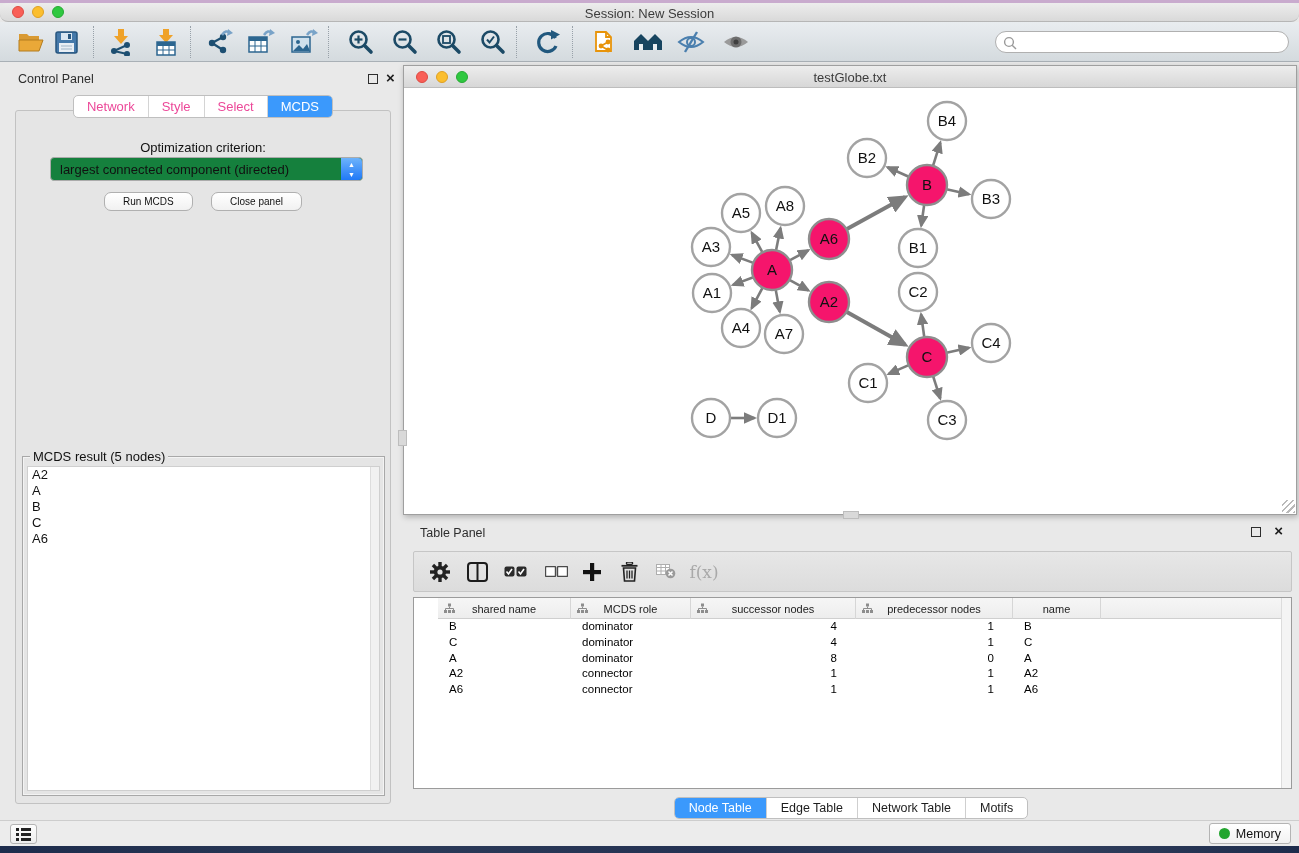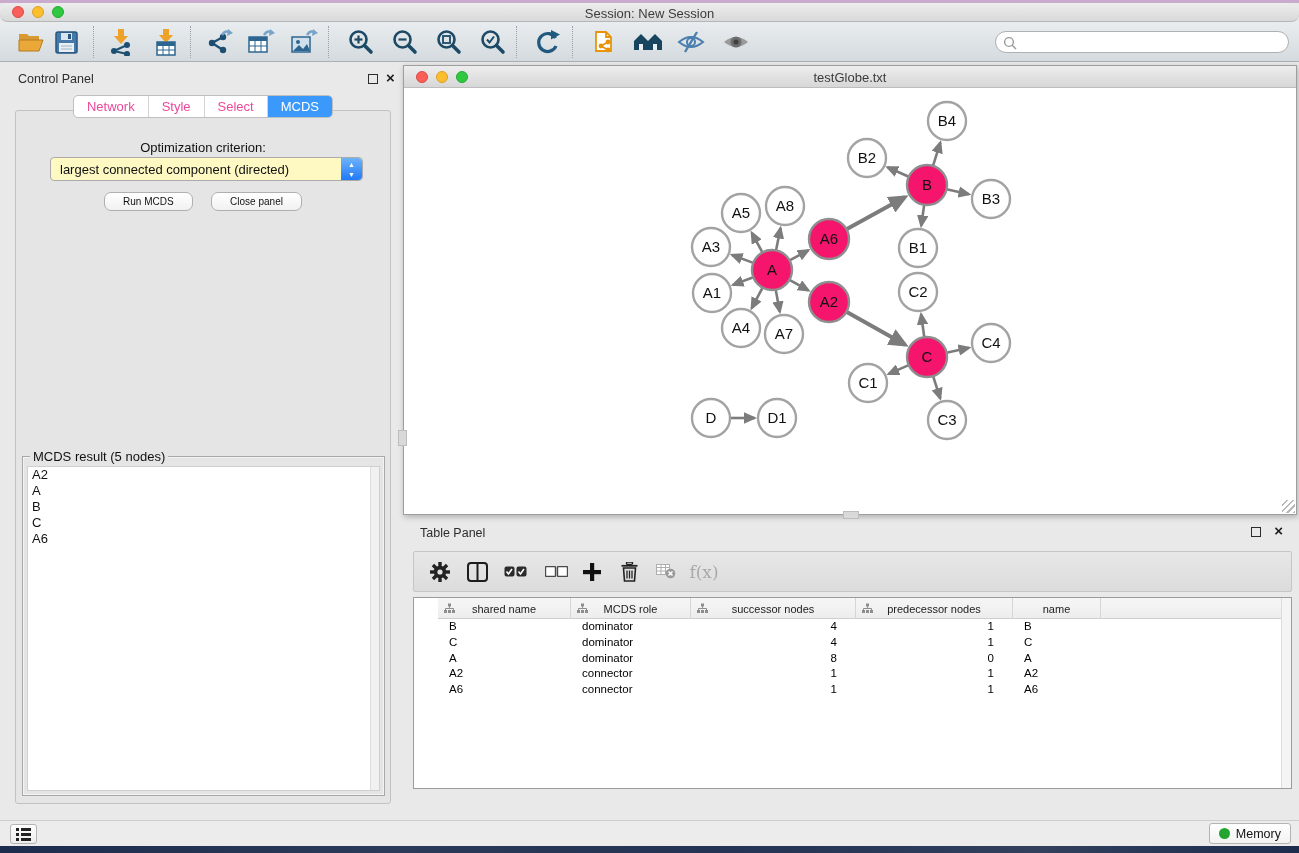--- a/index.html
+++ b/index.html
@@ -34,21 +34,21 @@
   #cp-header { position:absolute; left:10px; top:10px; }
   #cp-float { position:absolute; left:360px; top:12px; }
   #cp-close { position:absolute; left:378px; top:11px; }
   #cp-pane { position:absolute; left:7px; top:48px; width:376px; height:694px; background:#e5e5e5; border:1px solid #c2c2c2; border-radius:3px; }
   #cp-tabs { position:absolute; left:0; right:0; top:33px; text-align:center; }
   .seg { display:inline-flex; background:#fff; border:1px solid #bfbfbf; border-radius:5px; overflow:hidden; vertical-align:top; }
   .seg .tab { padding:3px 13px; font-size:13px; color:#ec4899; border-right:1px solid #d4d4d4; }
   .seg .tab:last-child { border-right:none; }
   .seg .tab.active { background:#3b99fc; color:#fff; }
   #opt-label { position:absolute; left:0; right:0; top:78px; text-align:center; font-size:13px; color:#111; }
-  #opt-select { position:absolute; left:42px; top:95px; width:313px; height:24px; background:#fef9c3; border:1px solid #ababab; border-radius:4px; }
+  #opt-select { position:absolute; left:42px; top:95px; width:313px; height:24px; background:#15803d; border:1px solid #ababab; border-radius:4px; }
   #opt-select .val { position:absolute; left:9px; top:4px; font-size:13px; color:#111; }
   #opt-select .stepper { position:absolute; right:0; top:0; width:21px; height:22px; background:linear-gradient(#6db3fb,#2079f7); border-radius:0 4px 4px 0; color:#fff; font-size:7px; text-align:center; line-height:10px; padding-top:2px; }
   #cp-buttons { position:absolute; left:0; right:0; top:129px; text-align:center; }
   .aqua-btn { display:inline-block; background:linear-gradient(#ffffff,#f1f1f1); border:1px solid #b0b0b0; border-radius:7px; font-size:10px; color:#111; padding:3px 18px; margin:0 7px; }
   #mcds-group { position:absolute; left:14px; top:394px; width:363px; height:340px; border:1px solid #a8a8a8; box-shadow:inset 0 0 0 1px #f3f3f3; }
   #mcds-group-label { position:absolute; left:7px; top:-8px; background:#e5e5e5; padding:0 3px; font-size:13px; color:#111; }
   #mcds-list { position:absolute; left:4px; top:9px; right:4px; bottom:4px; background:#fff; border:1px solid #cfcfcf; overflow:hidden; }
   #mcds-list .sb { position:absolute; right:0; top:0; bottom:0; width:9px; background:#f1f1f1; border-left:1px solid #ddd; }
   .mcds-item { font-size:13px; color:#111; line-height:16px; padding-left:4px; }
 
@@ -570,20 +570,28 @@
           <div class="td" style="width: 133px; text-align: left; padding: 0px 0px 0px 11px;">A6</div>
           <div class="td" style="width: 120px; text-align: left; padding: 0px 0px 0px 11px;">connector</div>
           <div class="td" style="width: 165px; text-align: right; padding: 0px 19px 0px 0px;">1</div>
           <div class="td" style="width: 157px; text-align: right; padding: 0px 19px 0px 0px;">1</div>
           <div class="td" style="width: 88px; text-align: left; padding: 0px 0px 0px 11px;">A6</div>
         </div>
       </div>
     <div id="tbl-scroll"></div>
   </div>
 
+  <div id="tp-tabs">
+    <span class="seg" id="tp-seg">
+        <span class="tab2 active">Node Table</span>
+        <span class="tab2">Edge Table</span>
+        <span class="tab2">Network Table</span>
+        <span class="tab2">Motifs</span>
+      </span>
+  </div>
 </div>
 
 <div id="statusbar" class="abs">
   <div id="list-btn">
     <svg width="15" height="13" viewBox="0 0 15 13">
         <g fill="#222">
           <rect x="0" y="0" width="3" height="3"></rect>
           <rect x="5" y="0" width="10" height="3"></rect>
           <rect x="0" y="5" width="3" height="3"></rect>
           <rect x="5" y="5" width="10" height="3"></rect>

